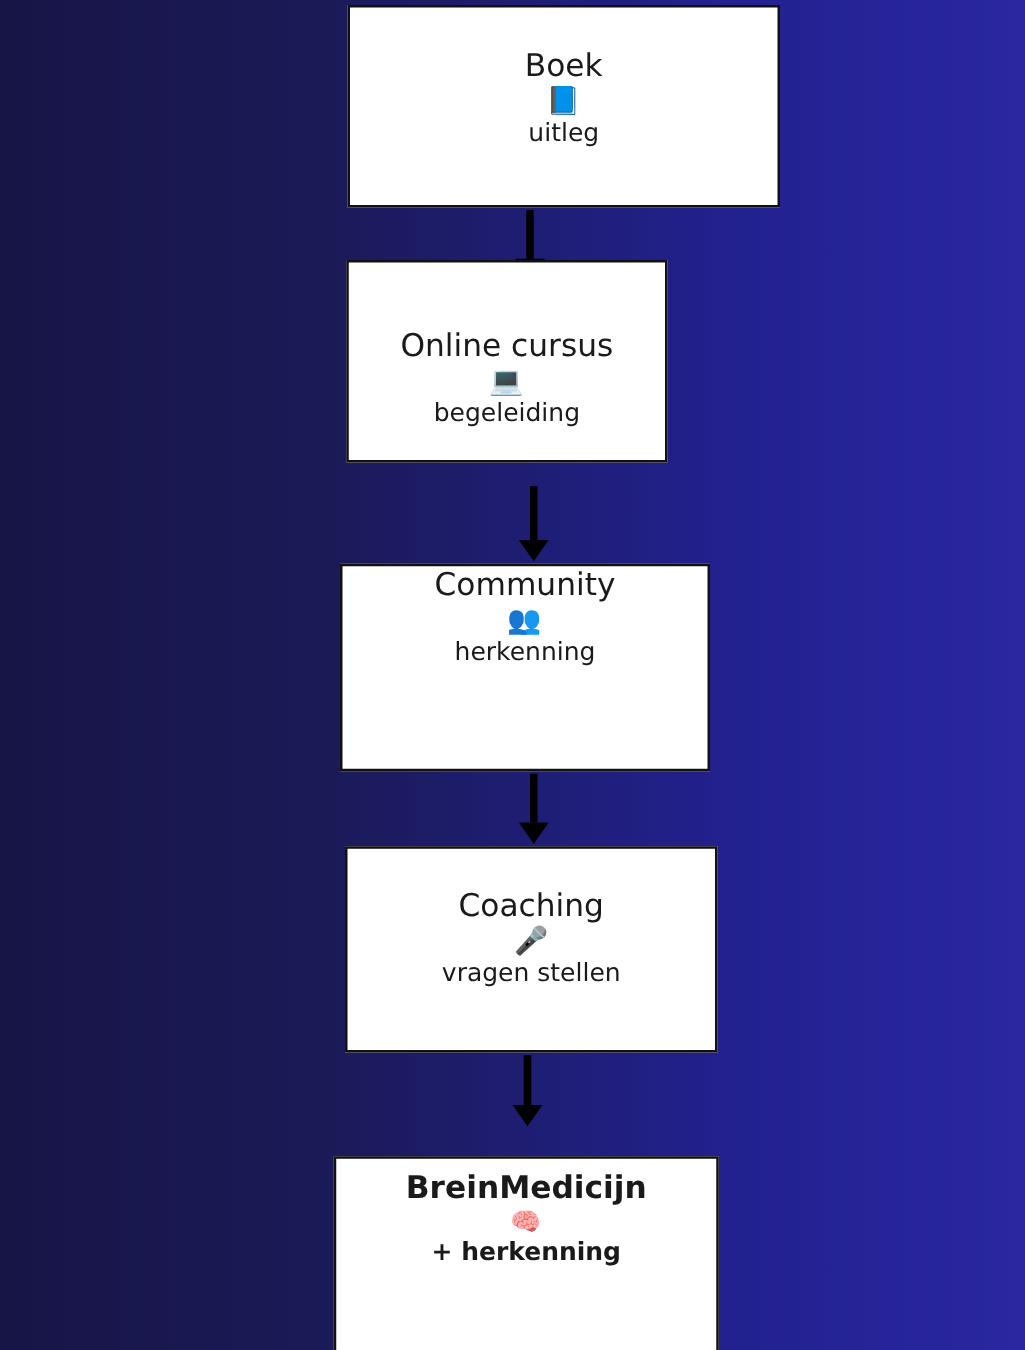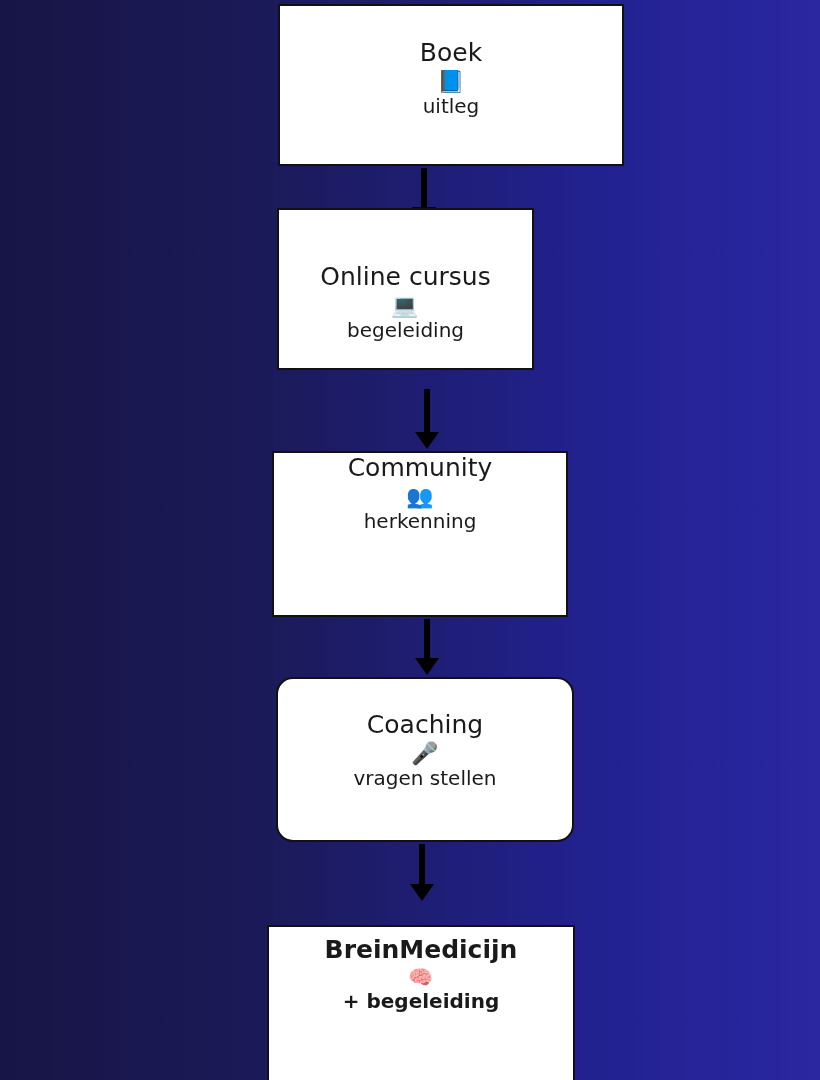--- a/index.html
+++ b/index.html
@@ -48,21 +48,21 @@
   }
   .node.strong .title,
   .node.strong .sub {
     font-weight: bold;
   }
 
   
   #node-boek      { left: 278px; top: 4px;   width: 346px; height: 162px; padding-top: 32px; }
   #node-cursus    { left: 277px; top: 208px; width: 257px; height: 162px; padding-top: 52px; }
   #node-community { left: 272px; top: 451px; width: 296px; height: 166px; }
-  #node-coaching  { left: 276px; top: 677px; width: 298px; height: 165px; padding-top: 31px; border-radius: 17px; }
+  #node-coaching  { left: 276px; top: 677px; width: 298px; height: 165px; padding-top: 31px; }
   #node-brein     { left: 267px; top: 903px; width: 308px; height: 169px; padding-top: 8px; margin-top: 22px; }
 
   #node-brein .emoji { font-size: 20px; }
 
   
   .arrow {
     position: absolute;
     width: 30px;
   }
   .arrow .stem {
@@ -137,16 +137,16 @@
   </div>
 
   <div class="arrow" id="arrow-4">
     <span class="stem"></span>
     <span class="head"></span>
   </div>
 
   <div class="node strong" id="node-brein">
     <span class="line title">BreinMedicijn</span>
     <span class="line emoji">🧠</span>
-    <span class="line sub">+ begeleiding</span>
+    <span class="line sub">+ herkenning</span>
   </div>
 
 </div>
 
 </body></html>

